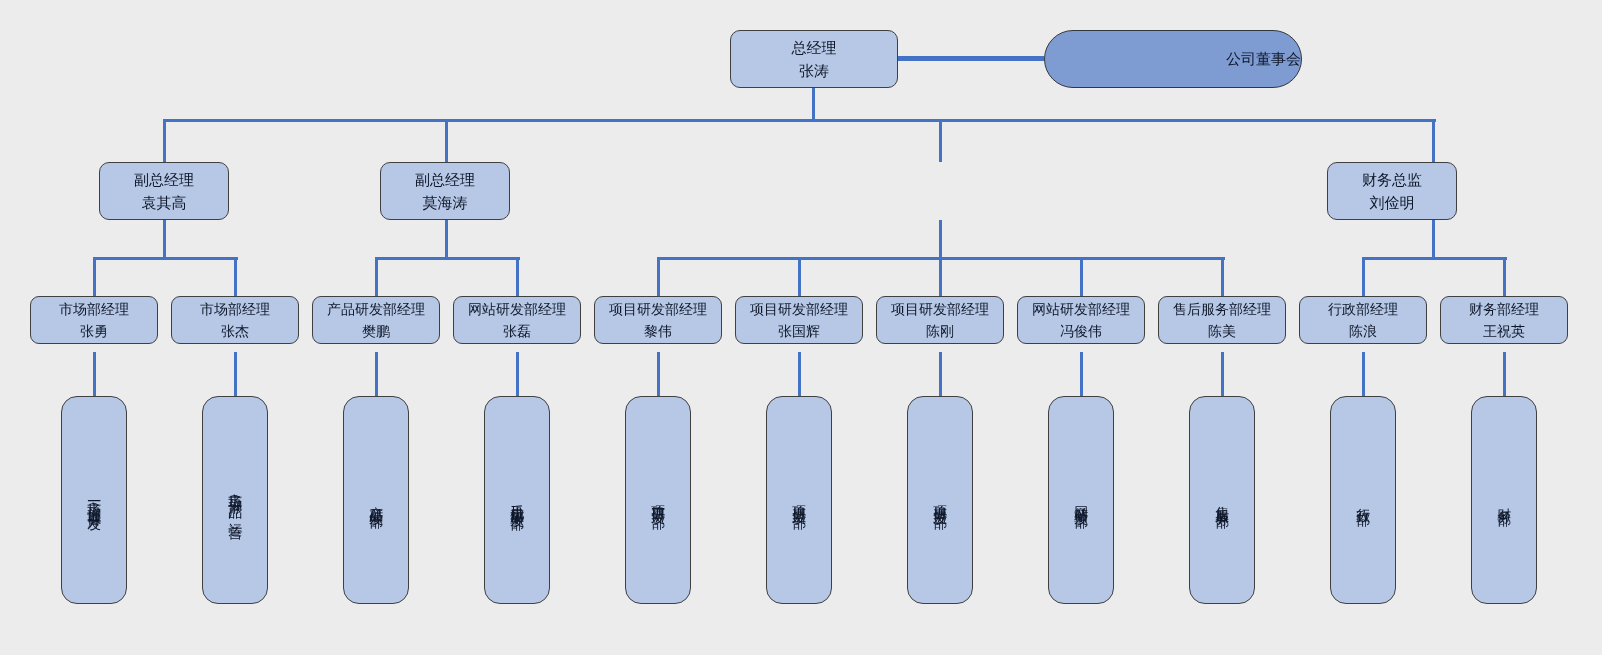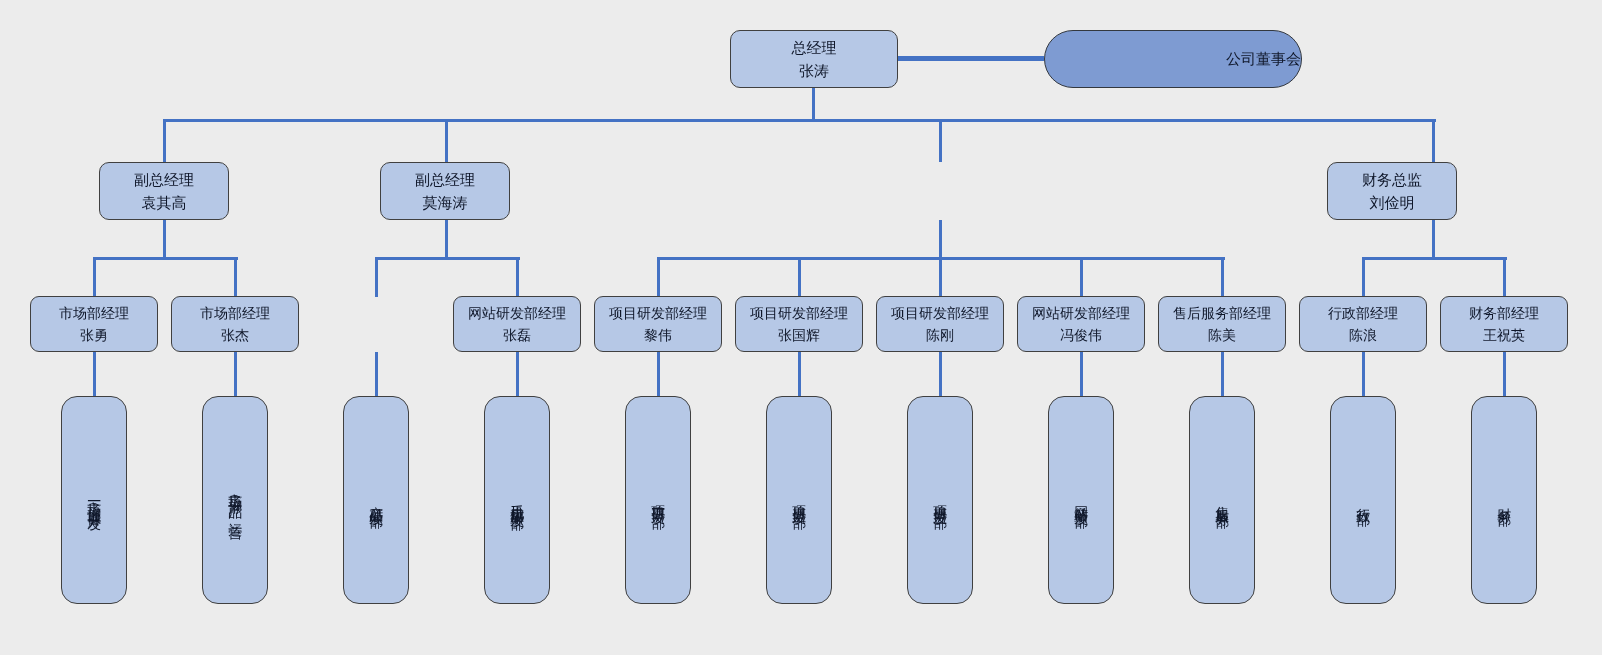--- a/index.html
+++ b/index.html
@@ -41,21 +41,21 @@
     position:absolute;
     box-sizing:border-box;
     top:30px;height:58px;
     background:#7e9bd2;
     border:1.5px solid #33383f;
     border-radius:29px;
     display:flex;align-items:center;justify-content:flex-end;
     font-size:15px;
   }
   .lvl2{top:162px;height:58px;}
-  .lvl3{top:296px;height:56px;width:128px;font-size:14px;border-radius:9px;line-height:1.6;}
+  .lvl3{top:296px;height:48px;width:128px;font-size:14px;border-radius:9px;line-height:1.6;}
   .lvl4{
     position:absolute;
     box-sizing:border-box;
     top:396px;height:208px;width:66px;
     background:#b6c8e6;
     border:1.5px solid #404040;
     border-radius:16px;
     display:flex;align-items:center;justify-content:center;
   }
   .lvl4 span{
@@ -135,20 +135,24 @@
   </div>
 
   <div class="node lvl3" style="left:22px">
     <span>市场部经理</span>
     <span>张勇</span>
   </div>
   <div class="node lvl3" style="left:163px">
     <span>市场部经理</span>
     <span>张杰</span>
   </div>
+  <div class="node lvl3" style="left:304px">
+    <span>产品研发部经理</span>
+    <span>樊鹏</span>
+  </div>
   <div class="node lvl3" style="left:445px">
     <span>网站研发部经理</span>
     <span>张磊</span>
   </div>
   <div class="node lvl3" style="left:586px">
     <span>项目研发部经理</span>
     <span>黎伟</span>
   </div>
   <div class="node lvl3" style="left:727px">
     <span>项目研发部经理</span>

